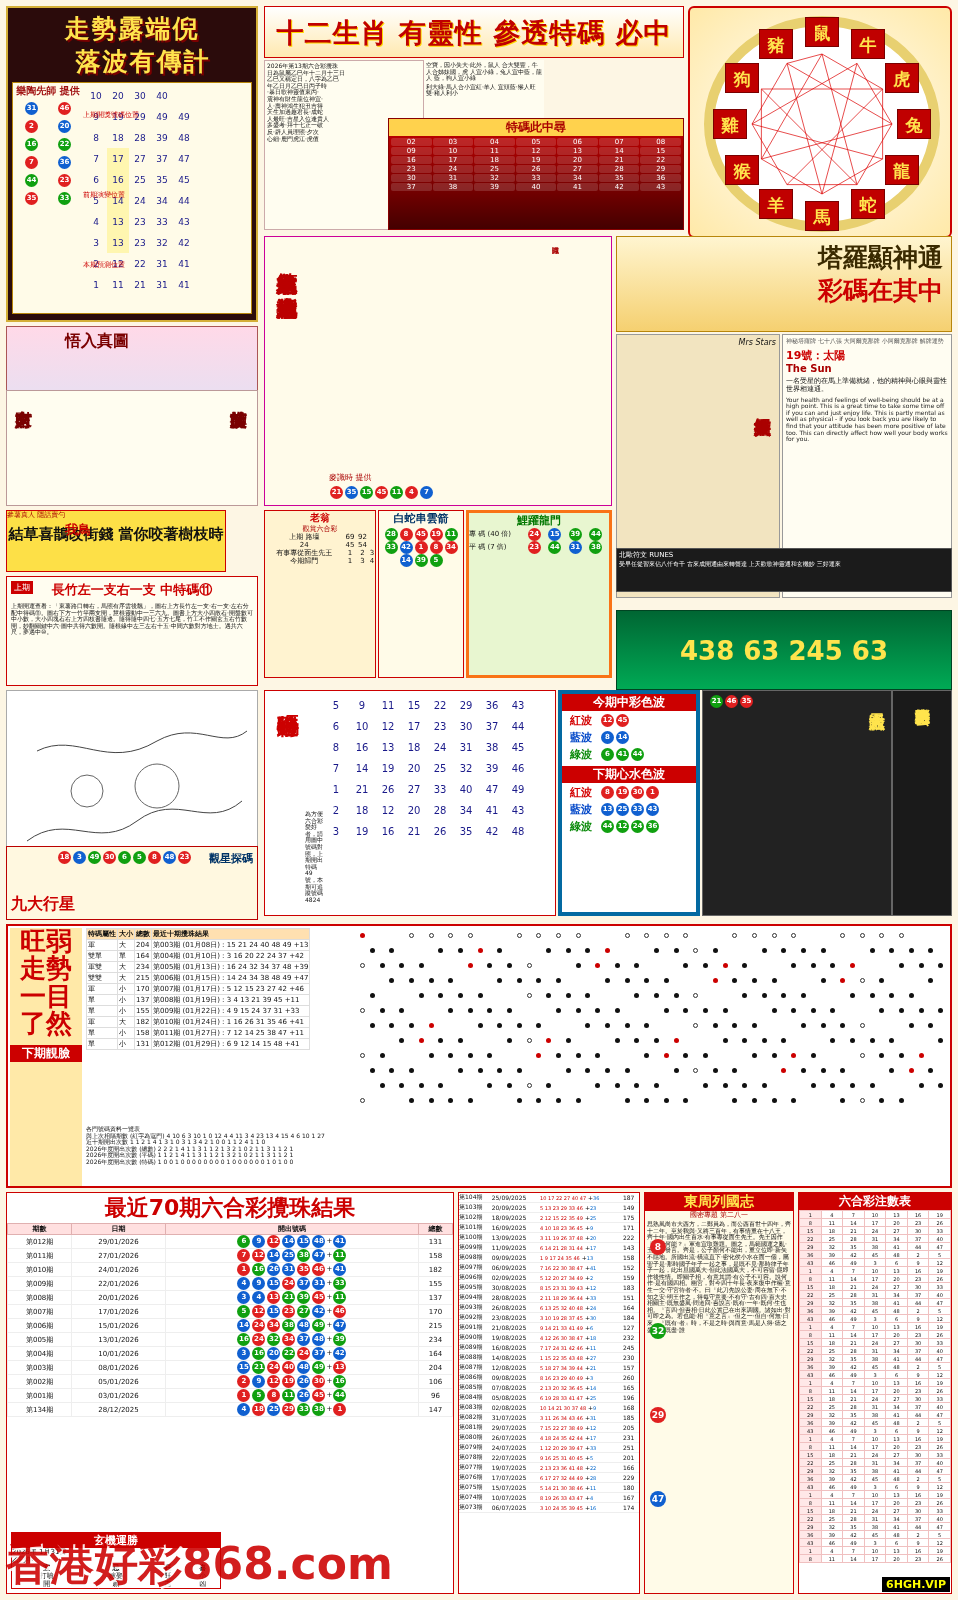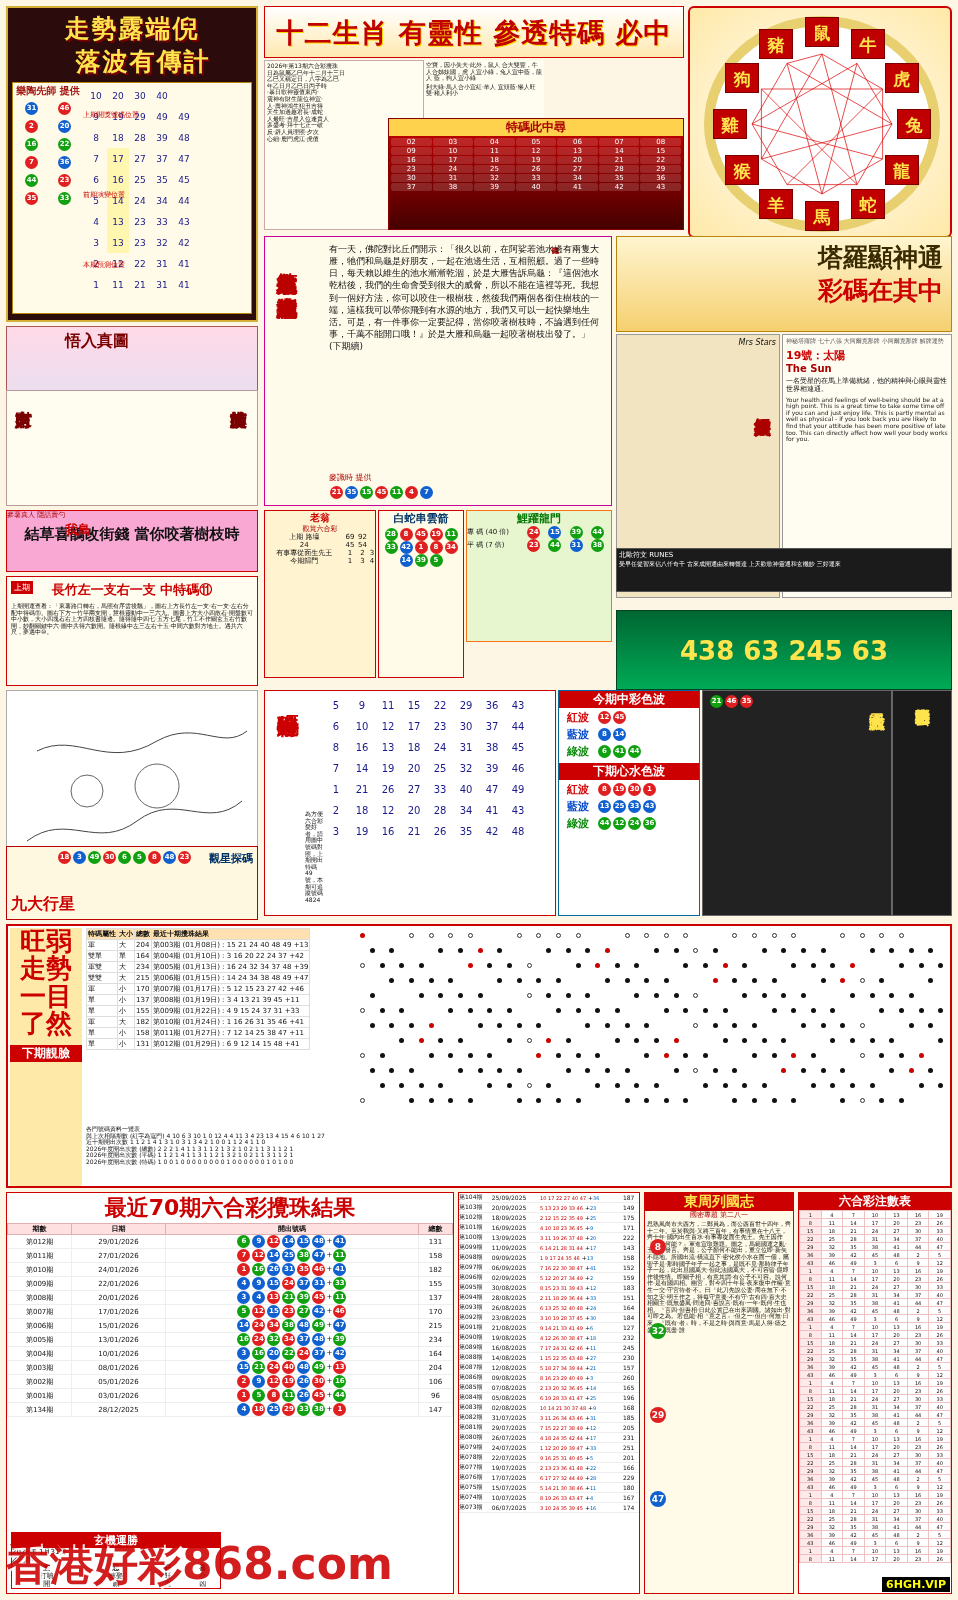--- a/index.html
+++ b/index.html
@@ -68,39 +68,39 @@
   #tarot-head { left:616px; top:236px; width:336px; height:96px; background:linear-gradient(#fff5d0,#f5d070); border:1px solid #b8860b; }
   #tarot-head .t1 { font-size:25px; font-weight:bold; color:#3a2a00; text-align:right; padding:4px 8px 0 0; }
   #tarot-head .t2 { font-size:25px; font-weight:bold; color:#c00; text-align:right; padding-right:8px; }
   #tarot-card { left:616px; top:334px; width:164px; height:264px; background:#f2e4c0; border:1px solid #999; }
   #tarot-txt { left:782px; top:334px; width:170px; height:264px; background:#fffdf2; border:1px solid #999; padding:3px; }
 
   
   #buddha { left:6px; top:326px; width:252px; height:180px; background:linear-gradient(#ffd9e8,#c8e8ff); border:1px solid #a55; }
   #buddha .cap { position:absolute; left:58px; top:4px; font-size:16px; font-weight:bold; color:#7a0000; }
   #scroll { left:6px; top:390px; width:252px; height:116px; background:#fffdf0; border:1px solid #b99; }
-  #couplet { left:6px; top:510px; width:252px; height:62px; background:#f9a8d4; border:1px solid #c00; }
+  #couplet { left:6px; top:510px; width:220px; height:62px; background:#fde047; border:1px solid #c00; }
   #bamboo { left:6px; top:576px; width:252px; height:110px; background:#fffdf0; border:1px solid #c00; }
   #sketch { left:6px; top:690px; width:252px; height:200px; background:#fff; border:1px solid #aaa; }
   #stars { left:6px; top:846px; width:252px; height:74px; background:#fff8e0; border:1px solid #b00; }
 
   
   #old-tbl { left:264px; top:510px; width:112px; height:168px; background:#fff3d0; border:1px solid #c00; }
   #white-snake { left:378px; top:510px; width:86px; height:168px; background:#fffbe8; border:1px solid #c00; }
-  #fish { left:466px; top:510px; width:146px; height:132px; background:#e8f6d0; border:1px solid #f97316; }
+  #fish { left:466px; top:510px; width:146px; height:168px; background:#e8f6d0; border:3px solid #f97316; }
   #runes { left:616px; top:548px; width:336px; height:44px; background:#1b1b1b; border:1px solid #555; }
   #green438 { left:616px; top:610px; width:336px; height:80px; background:linear-gradient(#063,#0a5); border:1px solid #042; }
 
   
   #track { left:264px; top:690px; width:292px; height:226px; background:#fff; border:1px solid #c00; }
   #track .v { position:absolute; left:2px; top:6px; width:36px; font-size:22px; font-weight:bold; color:#c00; }
   #track-grid { position:absolute; left:58px; top:4px; }
   #track-grid td { width:26px; height:21px; text-align:center; font-size:10px; color:#1a1a8a; }
 
-  #wave { left:558px; top:690px; width:142px; height:226px; background:#fff; border:1px solid #0369a1; }
+  #wave { left:558px; top:690px; width:142px; height:226px; background:#fff; border:4px solid #0369a1; }
   #wave .hd { background:#c00; color:#fff; font-size:12px; font-weight:bold; text-align:center; }
   .wrow { display:flex; align-items:center; margin:2px 0; }
   .wlab { width:38px; font-size:11px; font-weight:bold; text-align:center; }
 
   #temple { left:702px; top:690px; width:190px; height:226px; background:#222; border:1px solid #666; }
   #eye { left:892px; top:690px; width:60px; height:226px; background:#1a1a1a; border:1px solid #666; }
 
   
   #bigtrend { left:6px; top:924px; width:946px; height:264px; background:#fff; border:2px solid #c00; }
   #bt-left { position:absolute; left:2px; top:2px; width:72px; height:258px; background:#ffe9a8; }
@@ -370,21 +370,20 @@
         <line x1="71.37822173508931" y1="151.00000000000003" x2="71.3782217350893" y2="81" stroke="#d00" stroke-width="0.7"></line>
         <line x1="62" y1="116.00000000000001" x2="96.99999999999997" y2="55.37822173508931" stroke="#d00" stroke-width="0.7"></line>
       </svg>
     </div>
 
   <div class="blk" id="story">
     <div class="side">
       <div class="vert tiny" style="color:#a00">識時識運</div>
     </div>
     <div class="vert vtitle" style="position:absolute;left:8px;top:20px;height:230px;">大雁烏龜欲求生 維生池水漸乾涸</div>
-    <div id="story-body">有一天，佛陀對比丘們開示：「很久以前，在阿娑若池水邊有兩隻大雁，牠們和烏龜是好朋友，一起在池邊生活，互相照顧。過了一些時日，每天賴以維生的池水漸漸乾涸，於是大雁告訴烏龜：『這個池水乾枯後，我們的生命會受到很大的威脅，所以不能在這裡等死。我想到一個好方法，你可以咬住一根樹枝，然後我們兩個各銜住樹枝的一端，這樣我可以帶你飛到有水源的地方，我們又可以一起快樂地生活。可是，有一件事你一定要記得，當你咬著樹枝時，不論遇到任何事，千萬不能開口哦！』於是大雁和烏龜一起咬著樹枝出發了。」 (下期續)</div>
     <div style="position:absolute;left:64px;bottom:22px;font-size:8px;color:#a00">麥識時 提供</div>
     <div id="story-balls"><span class="lot-ball b-red">21</span><span class="lot-ball b-blue">35</span><span class="lot-ball b-green">15</span><span class="lot-ball b-red">45</span><span class="lot-ball b-green">11</span><span class="lot-ball b-red">4</span><span class="lot-ball b-blue">7</span></div>
   </div>
 
   <div class="blk" id="tarot-head">
     <div class="t1">塔羅顯神通</div>
     <div class="t2">彩碼在其中</div>
   </div>
   <div class="blk" id="tarot-card">
     <div style="position:absolute;right:3px;top:3px;font-size:8px;font-style:italic">Mrs Stars</div>

